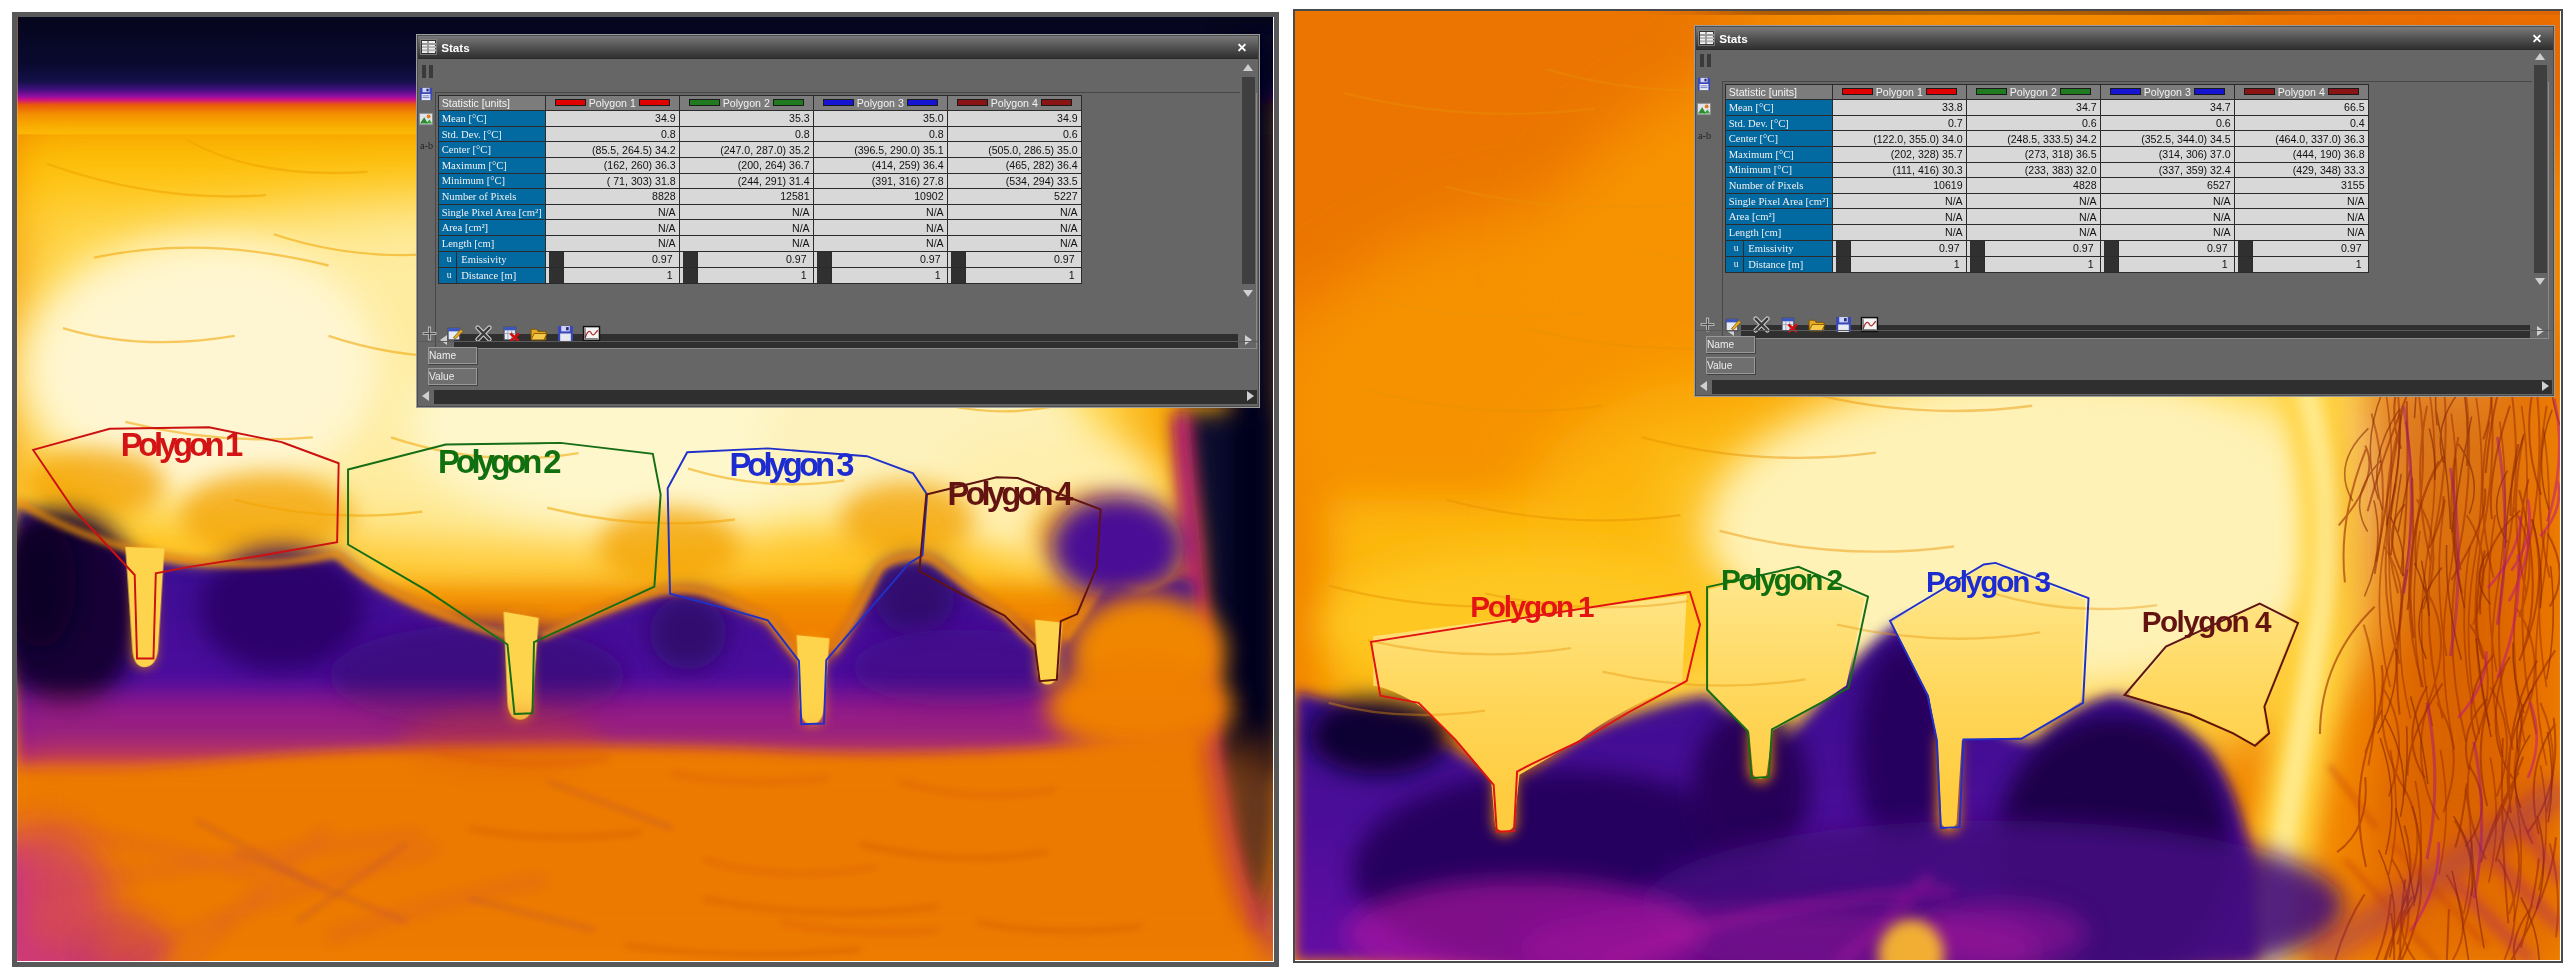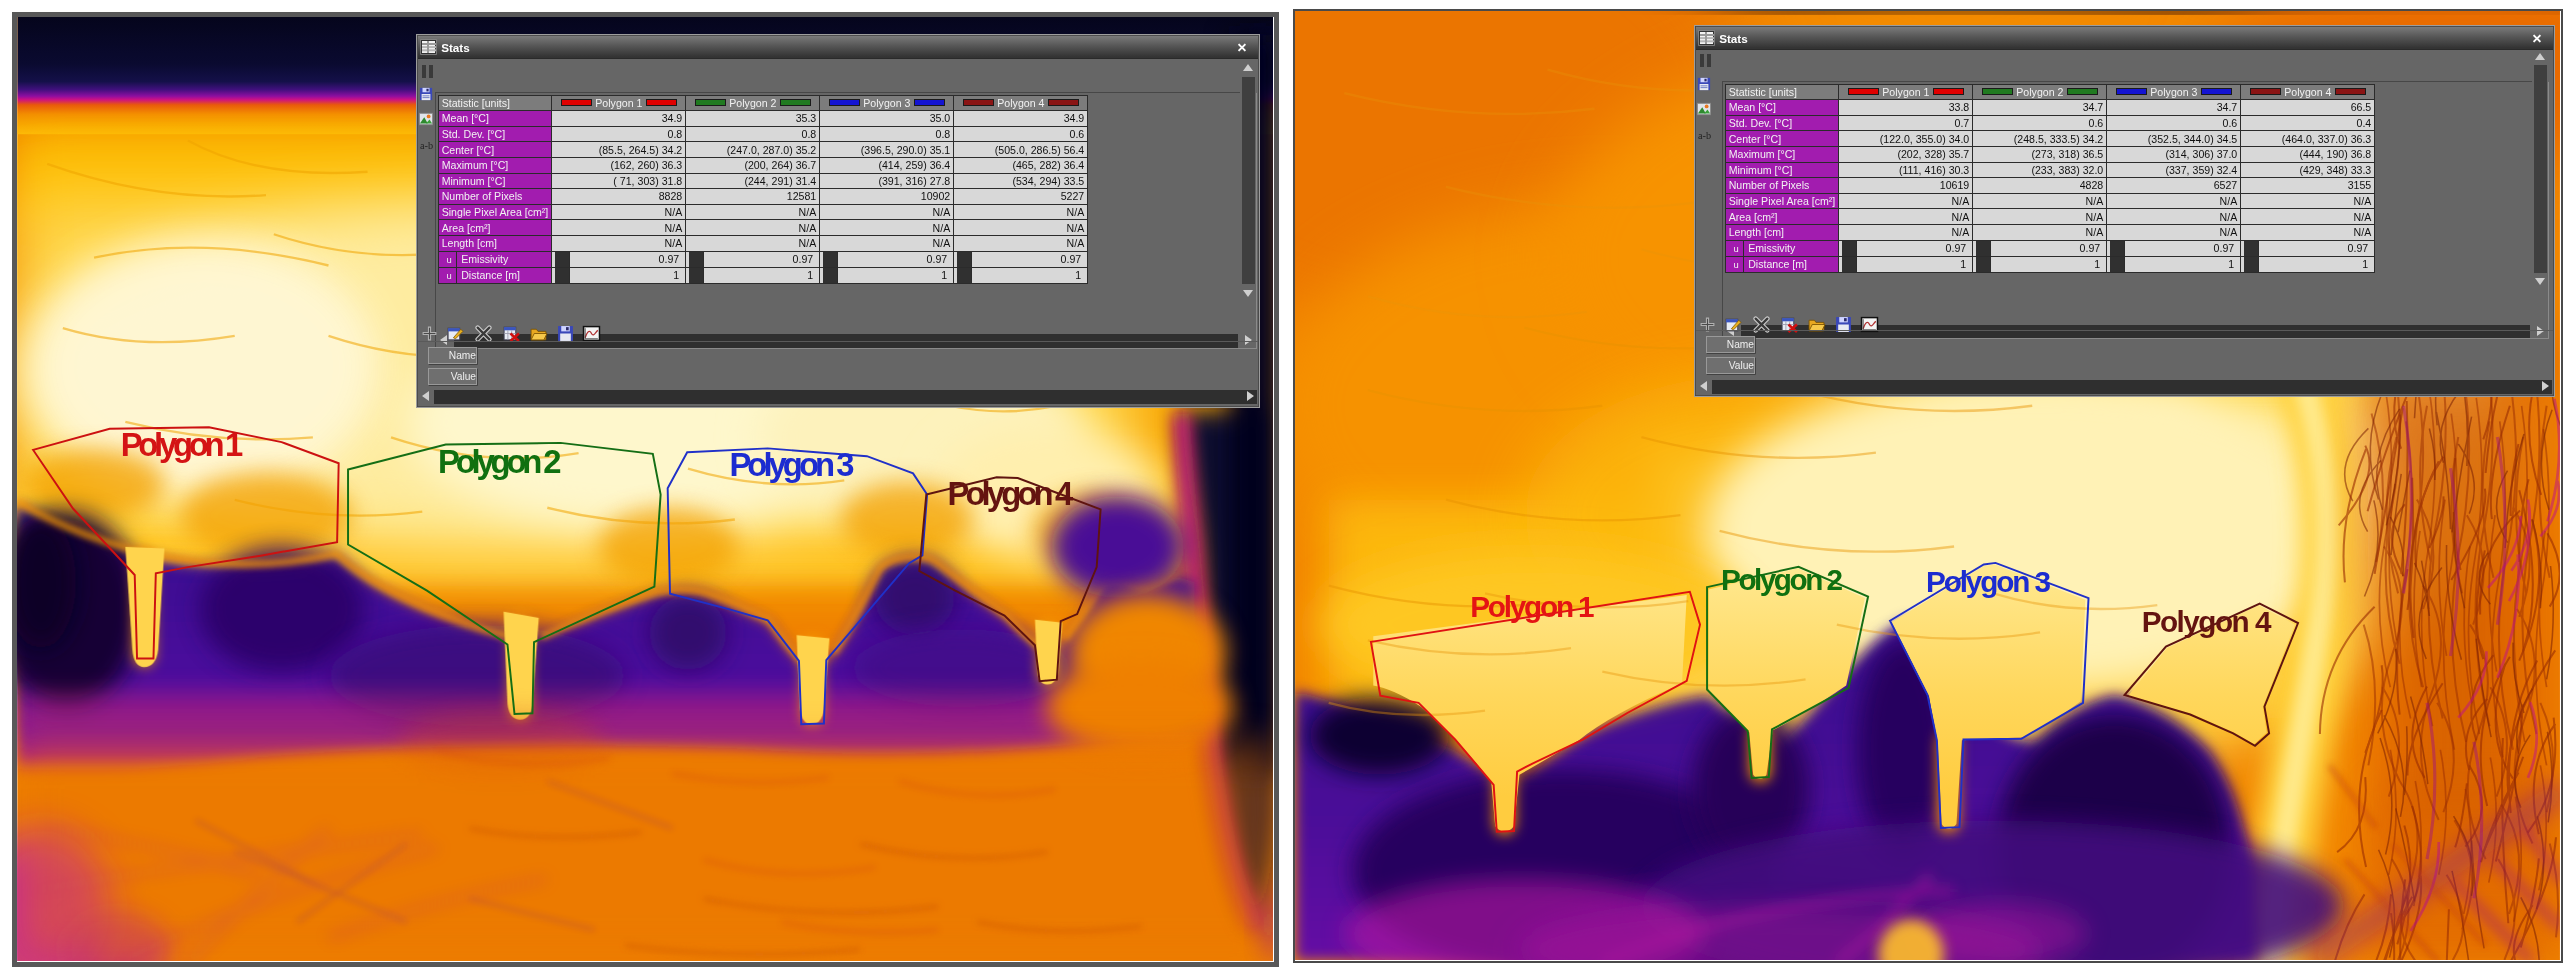--- a/index.html
+++ b/index.html
@@ -12,40 +12,40 @@
   .tbar .ttl{color:#fff;font-weight:bold;font-size:11.7px;margin-left:4.7px;}
   .tbar .cls{position:absolute;right:11px;top:3.9px;color:#fff;font-weight:bold;font-size:12.5px;font-family:"Liberation Sans",sans-serif;}
   .ticon{width:15.6px;height:13.3px;background:#f2f2f2;border:0.8px solid #333;box-shadow:0 0 0 0.8px #888;display:inline-block;position:relative;}
   .ticon::before{content:"";position:absolute;left:0;top:1.6px;width:14px;height:1.6px;background:#9a9a9a;box-shadow:0 3.1px 0 #b5b5b5,0 6.3px 0 #b5b5b5;}.ticon::after{content:"";position:absolute;left:5.5px;top:0;width:1.6px;height:11.7px;background:#9a9a9a;}
   .strip{position:absolute;left:2.3px;width:17px;}
   .pause{width:11px;height:13.3px;margin:1.6px 0 0 2.3px;background:linear-gradient(90deg,#3a3a3a 0 3.9px,rgba(0,0,0,0) 3.9px 7px,#3a3a3a 7px 11px);}
   .ab{color:#222;font-size:10.2px;margin:11px 0 0 0.8px;font-family:"Liberation Serif",serif;}
   .tblbox{position:absolute;background:#666;border-top:0.8px solid #474747;border-left:0.8px solid #474747;border-right:0.8px solid #8a8a8a;border-bottom:0.8px solid #8a8a8a;overflow:hidden;margin-top:32px;}
   table.stats{border-collapse:collapse;table-layout:fixed;margin:1.6px 0 0 1.6px;}
   table.stats td{border:1.6px solid #2b2b2b;height:15.6px;padding:0 3.1px;font-size:10.6px;overflow:hidden;white-space:nowrap;}
-  td.lab{background:#a21caf;color:#f2f2f2;}
+  td.lab{background:#0369a1;color:#f2f2f2;font-family:Liberation Serif, serif;}
   td.val{background:#d8d8d8;color:#111;text-align:right;}
   td.hdr{background:#7c7c7c;color:#f2f2f2;text-align:center;}
   .sw{display:inline-block;width:31px;height:7px;border:0.8px solid #1a1a1a;vertical-align:0.8px;}
   .ucell{display:flex;height:100%;align-items:stretch;}
   .ubox{width:15.6px;border-right:1.6px solid #2b2b2b;color:#f2f2f2;text-align:center;font-size:9.4px;line-height:15px;}
   .cbox{width:15px;border-right:1.6px solid #2b2b2b;background:#303030;}
   .flexv{display:flex;height:100%;}
   .flexv .v{flex:1;text-align:right;padding-right:3.1px;line-height:15px;}
   td.novpad{padding:0;}
   .vscroll{position:absolute;width:16.4px;background:#666;}
   .vscroll .tri-u{position:absolute;top:3.1px;left:3.1px;width:0;height:0;border-left:5.5px solid rgba(0,0,0,0);border-right:5.5px solid rgba(0,0,0,0);border-bottom:7.8px solid #cfcfcf;}
   .vscroll .trk{position:absolute;left:1.6px;right:1.6px;top:15.6px;bottom:15.6px;background:#3f3f3f;}
   .vscroll .tri-d{position:absolute;bottom:3.1px;left:3.1px;width:0;height:0;border-left:5.5px solid rgba(0,0,0,0);border-right:5.5px solid rgba(0,0,0,0);border-top:7.8px solid #cfcfcf;}
   .hscroll{position:absolute;height:15.6px;background:#666;}
   .hscroll .tri-l{position:absolute;left:3.1px;top:2.3px;width:0;height:0;border-top:5.5px solid rgba(0,0,0,0);border-bottom:5.5px solid rgba(0,0,0,0);border-right:7.8px solid #cfcfcf;}
   .hscroll .trk{position:absolute;top:0.8px;bottom:0.8px;left:17px;right:17px;background:#2f2f2f;}
   .hscroll .tri-r{position:absolute;right:3.1px;top:2.3px;width:0;height:0;border-top:5.5px solid rgba(0,0,0,0);border-bottom:5.5px solid rgba(0,0,0,0);border-left:7.8px solid #cfcfcf;}
   .toolrow{position:absolute;height:20.3px;display:flex;gap:8.6px;align-items:center;}
-  .nvbtn{position:absolute;width:49px;height:17px;background:#6f6f6f;border:0.8px solid #999;box-shadow:0.8px 0.8px 0 #3a3a3a;color:#eee;font-size:10.2px;text-align:right;line-height:15.6px;}
+  .nvbtn{position:absolute;width:49px;height:17px;background:#6f6f6f;border:0.8px solid #999;box-shadow:0.8px 0.8px 0 #3a3a3a;color:#eee;font-size:10.2px;text-align:left;line-height:15.6px;}
 
 </style>
 </head>
 <body>
 <div class="imgframe" id="fL"><svg width="1256" height="944" viewBox="22 22 1606 1208">
 <defs>
  <filter id="lb40" x="-60%" y="-60%" width="220%" height="220%">
           <feGaussianBlur stdDeviation="40"></feGaussianBlur>
         </filter>
  <filter id="lb25" x="-60%" y="-60%" width="220%" height="220%">
@@ -583,21 +583,21 @@
             <td class="val">0.8</td>
             <td class="val">0.8</td>
             <td class="val">0.8</td>
             <td class="val">0.6</td>
           </tr>
 <tr>
             <td class="lab">Center [°C]</td>
             <td class="val">(85.5, 264.5) 34.2</td>
             <td class="val">(247.0, 287.0) 35.2</td>
             <td class="val">(396.5, 290.0) 35.1</td>
-            <td class="val">(505.0, 286.5) 56.4</td>
+            <td class="val">(505.0, 286.5) 35.0</td>
           </tr>
 <tr>
             <td class="lab">Maximum [°C]</td>
             <td class="val">(162, 260) 36.3</td>
             <td class="val">(200, 264) 36.7</td>
             <td class="val">(414, 259) 36.4</td>
             <td class="val">(465, 282) 36.4</td>
           </tr>
 <tr>
             <td class="lab">Minimum [°C]</td>

